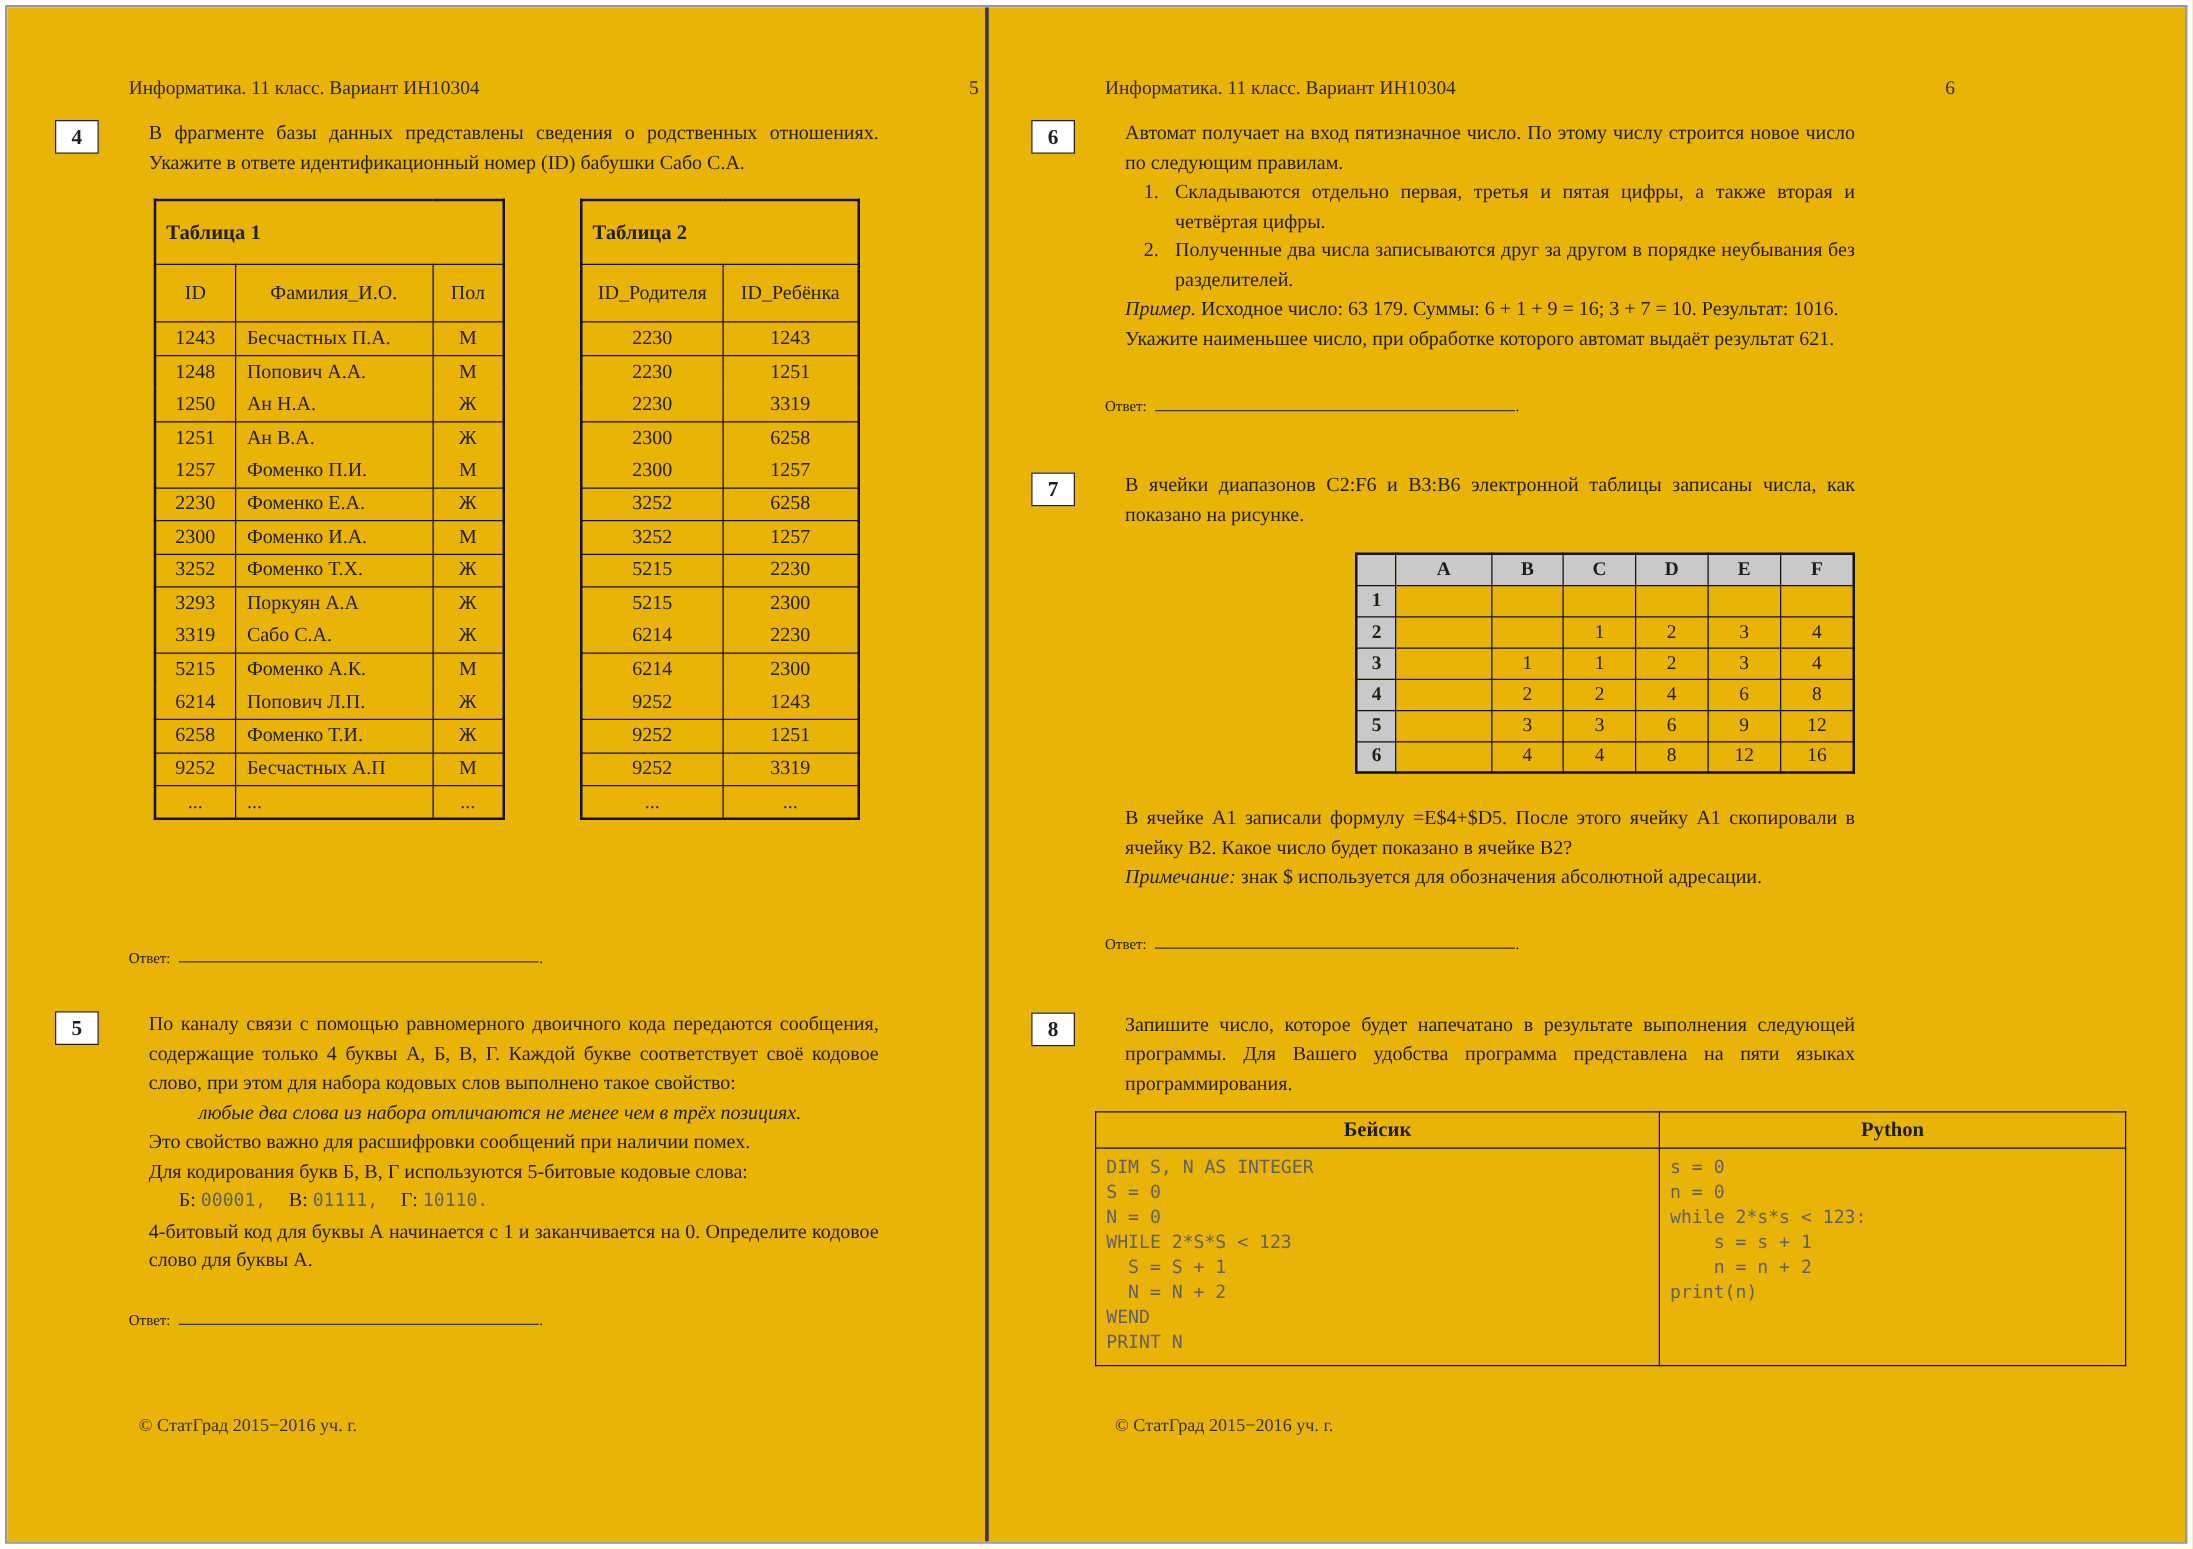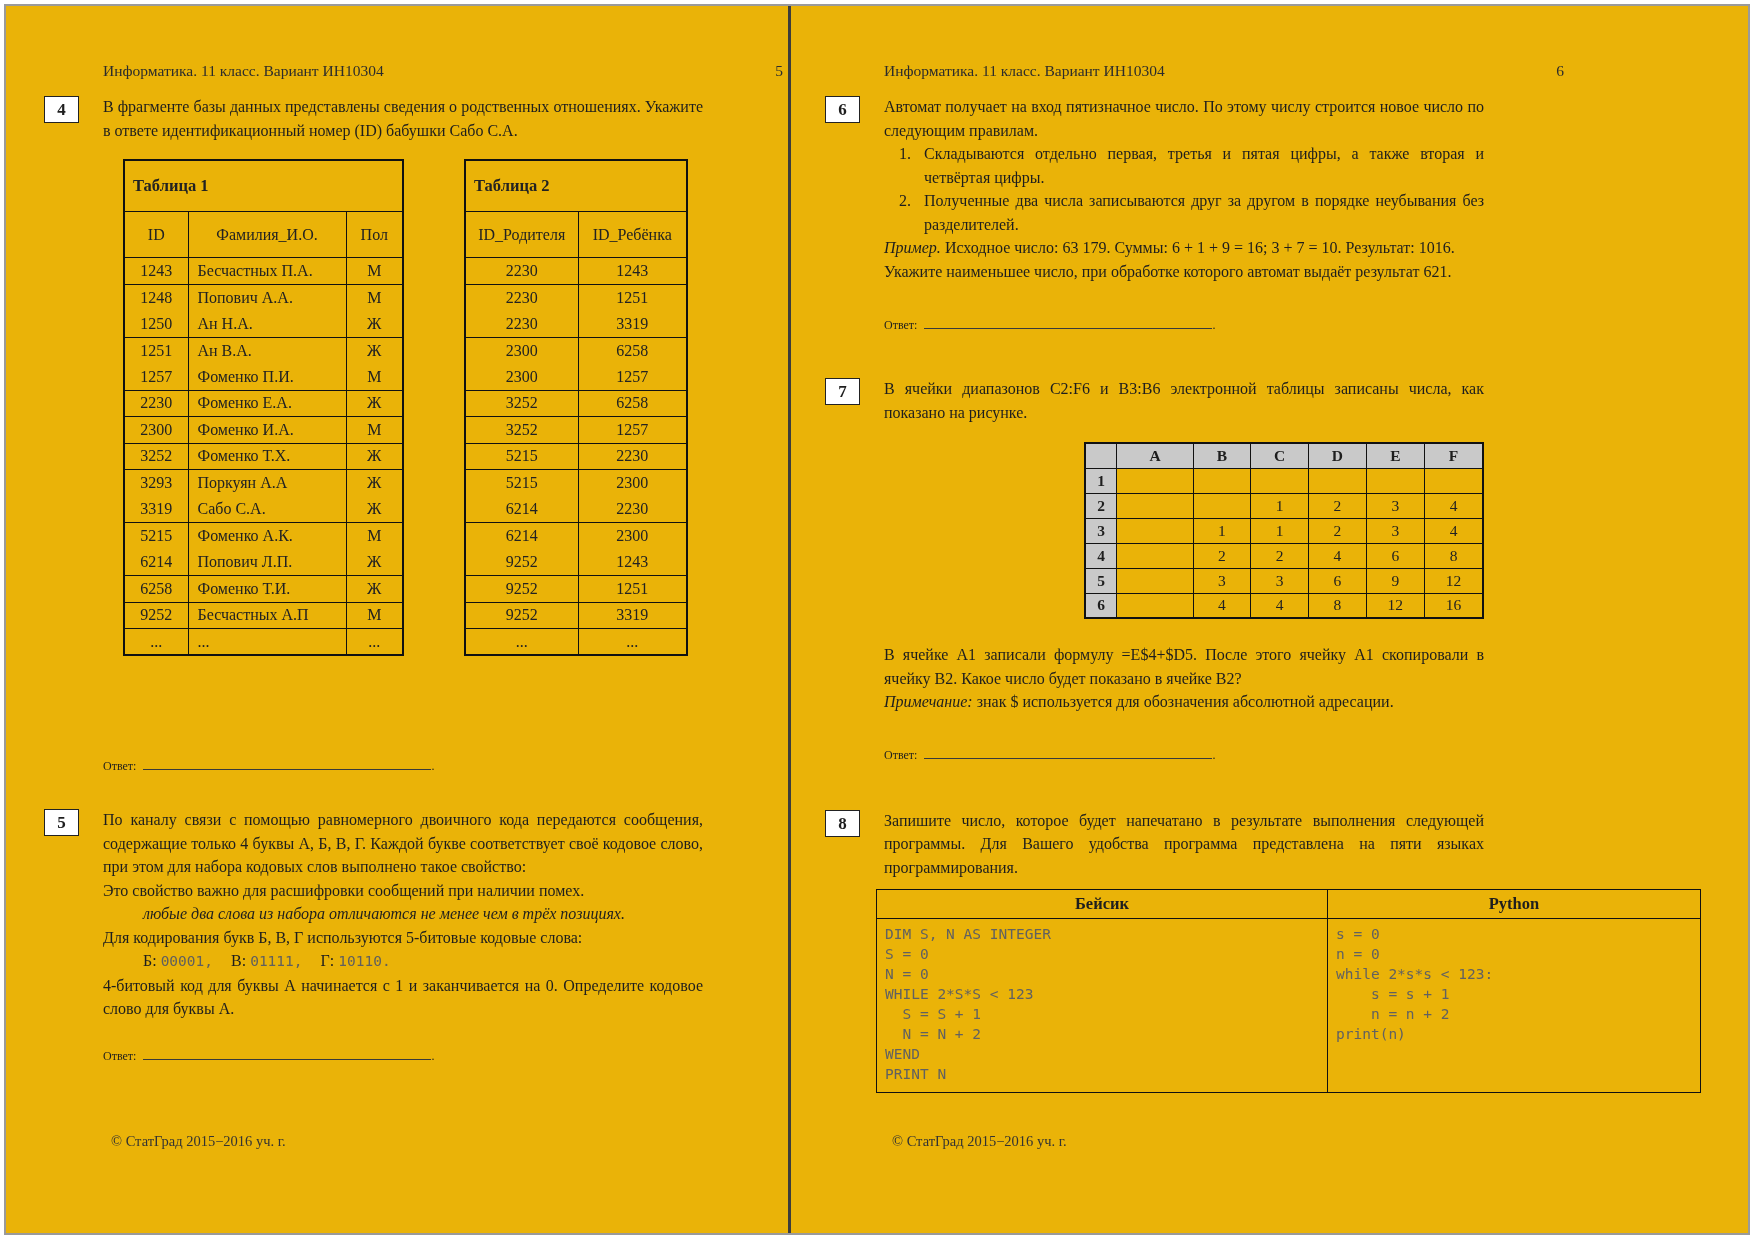--- a/index.html
+++ b/index.html
@@ -24,21 +24,21 @@
   }
   .content { width: 600px; }
 
   .question { position: relative; }
   .qnum {
     position: absolute; left: -59px; top: 1px;
     width: 35px; height: 27px; border: 1.6px solid #222;
     font-weight: bold; font-size: 17px; text-align: center; line-height: 25px;
     background: #fff;
   }
-  .jtext { font-size: 16px; line-height: 23.5px; text-align: justify; }
+  .jtext { font-size: 16px; line-height: 23.5px; text-align: justify; margin-left: 16px; }
 
   
   .tables-row { display: flex; margin-top: 17px; margin-left: 20px; }
   .db-table {
     border-collapse: collapse; border: 2px solid #111;
     font-size: 16px; color: #222;
   }
   .db-table th, .db-table td { border-left: 1.2px solid #111; border-right: 1.2px solid #111; }
   .db-table .t-title th {
     border-bottom: 1.2px solid #111; text-align: left; font-weight: bold;
@@ -320,22 +320,22 @@
         </div>
 
         <div class="answer-line" style="margin-top:99px;">
           <span>Ответ:</span><span class="blank"></span><span>.</span>
         </div>
       </div>
 
       <div class="question" style="margin-top:34px;">
         <div class="qnum">5</div>
         <p class="jtext">По каналу связи с помощью равномерного двоичного кода передаются сообщения, содержащие только 4 буквы А, Б, В, Г. Каждой букве соответствует своё кодовое слово, при этом для набора кодовых слов выполнено такое свойство:</p>
+        <p class="jtext italic-line">любые два слова из набора отличаются не менее чем в трёх позициях.</p>
         <p class="jtext">Это свойство важно для расшифровки сообщений при наличии помех.</p>
-        <p class="jtext italic-line">любые два слова из набора отличаются не менее чем в трёх позициях.</p>
         <p class="jtext">Для кодирования букв Б, В, Г используются 5-битовые кодовые слова:</p>
         <p class="codes-line">
           <span class="pair"><span>Б:</span> <span class="mono">00001,</span></span>
           <span class="pair"><span>В:</span> <span class="mono">01111,</span></span>
           <span class="pair"><span>Г:</span> <span class="mono">10110.</span></span>
         </p>
         <p class="jtext">4-битовый код для буквы А начинается с 1 и заканчивается на 0. Определите кодовое слово для буквы А.</p>
 
         <div class="answer-line" style="margin-top:24px;">
           <span>Ответ:</span><span class="blank"></span><span>.</span>

